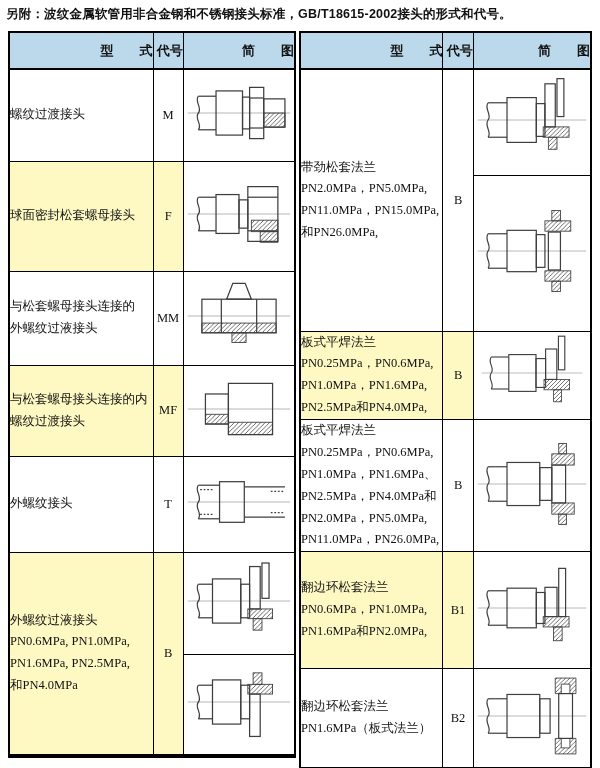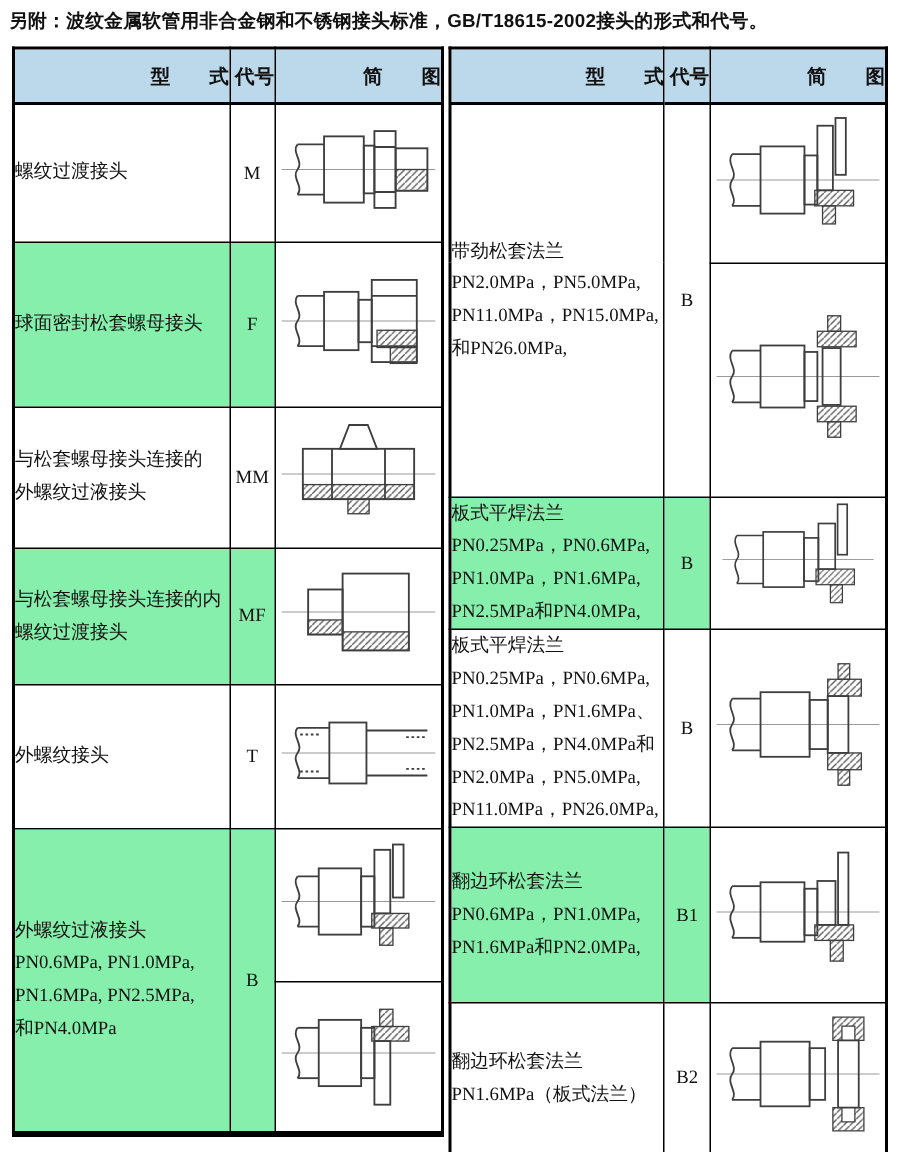--- a/index.html
+++ b/index.html
@@ -10,21 +10,21 @@
   table.t{border-collapse:collapse;table-layout:fixed;background:#fff;
           border:2px solid #000;border-bottom:4px solid #000;}
   table.t th,table.t td{border:1px solid #000;padding:0;overflow:hidden;}
   table.t th{background:#BCD9EB;font-size:13px;font-weight:bold;text-align:right;
              white-space:pre;border-bottom:2px solid #000;height:35px;}
   td.type{font-family:"Liberation Serif",serif;font-size:12.5px;line-height:1.75;
           padding:2px 4px 2px 8px;white-space:pre-line;vertical-align:middle;}
   td.code{font-family:"Liberation Serif",serif;font-size:12.5px;text-align:center;
           vertical-align:middle;}
   td.diag{text-align:center;vertical-align:middle;background:#fff;}
-  .hl{background:#86efac;}
+  .hl{background:#fef9c3;}
   
   .dg line,.dg rect,.dg path,.dg polygon{stroke:#3e3e3e;fill:none;stroke-width:1.4;}
   .dg .cl{stroke:#999;stroke-width:0.8;}
   .dg .ht{fill:url(#h);stroke:#3e3e3e;stroke-width:1;}
 </style>
 </head>
 <body>
 
 <svg width="0" height="0" style="position:absolute" aria-hidden="true">
   <defs>

